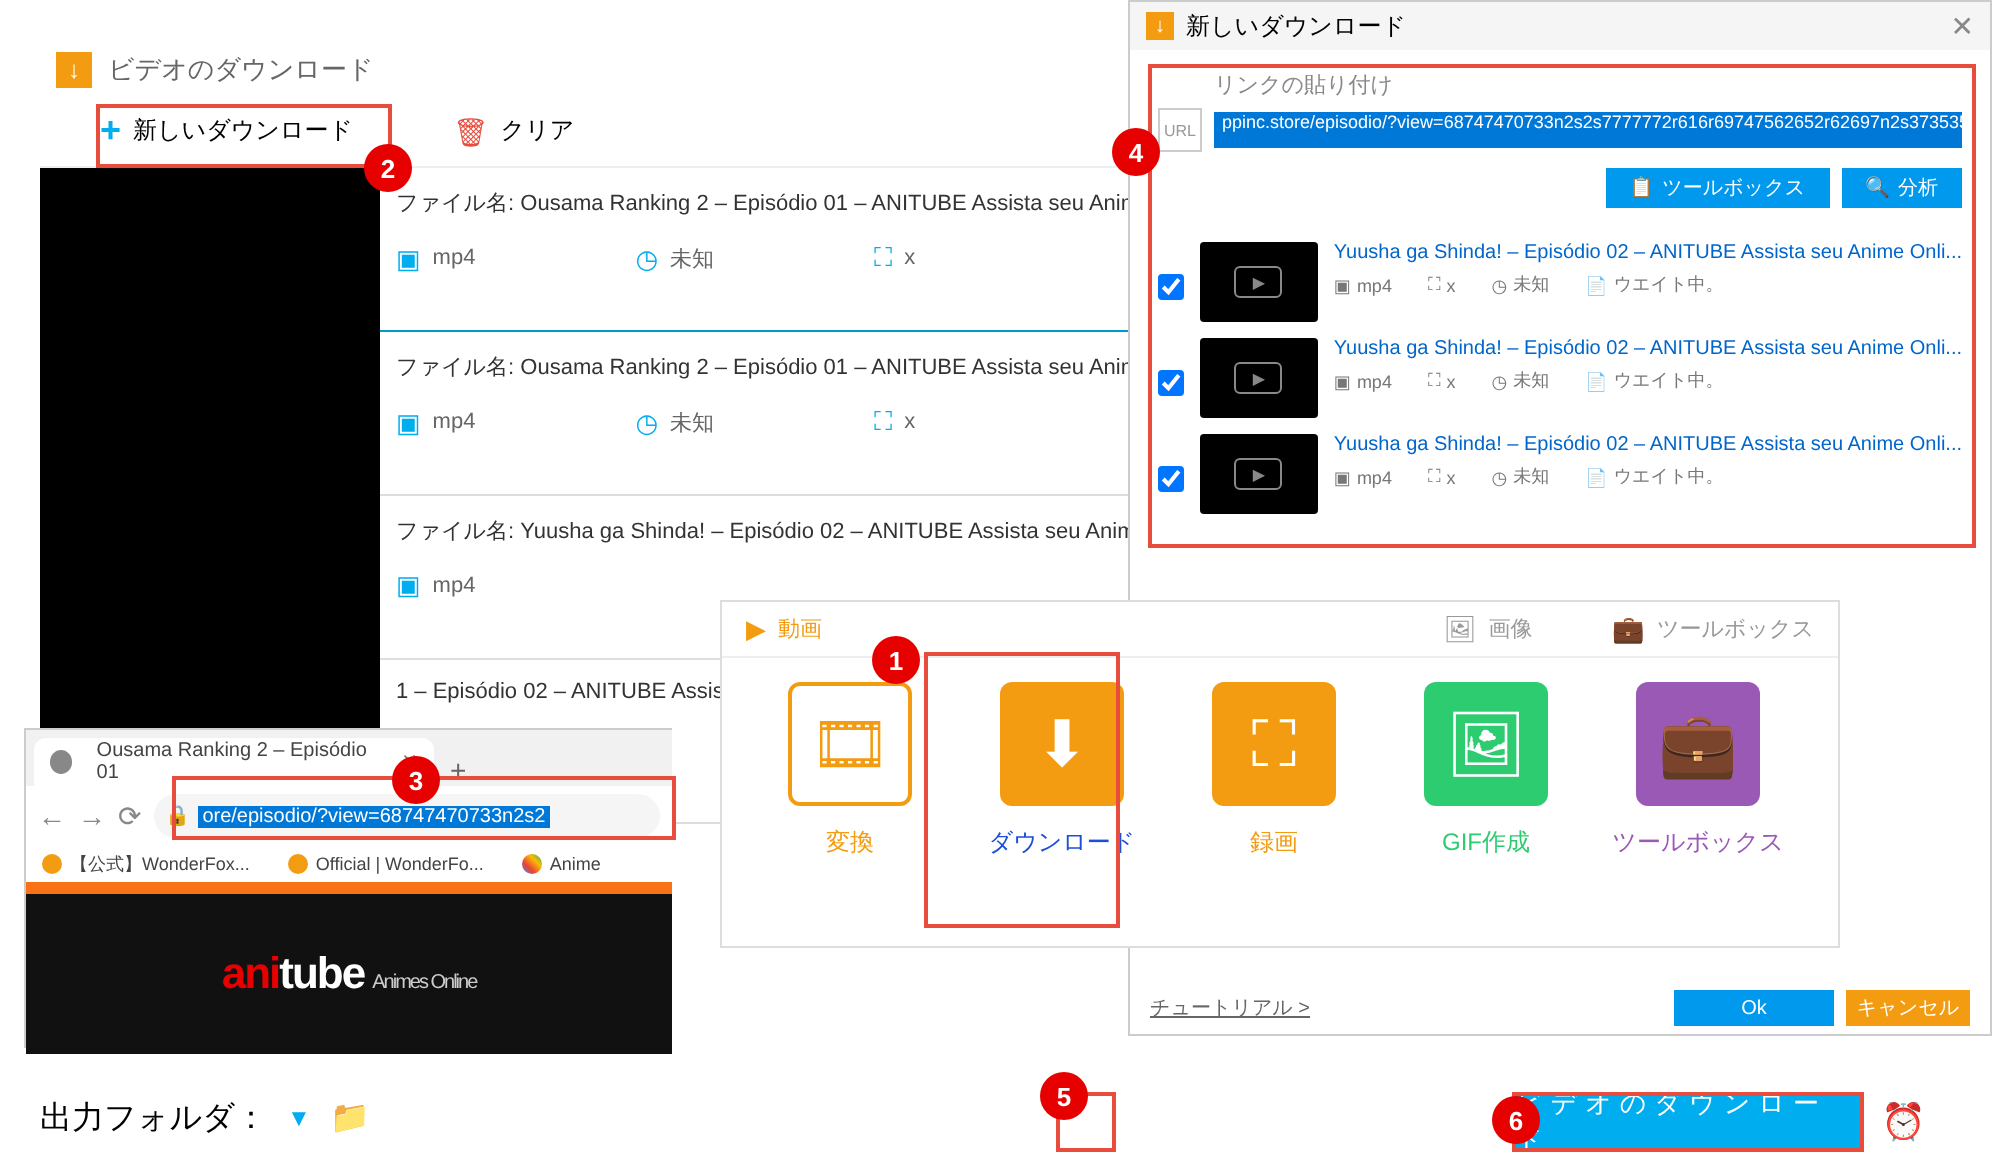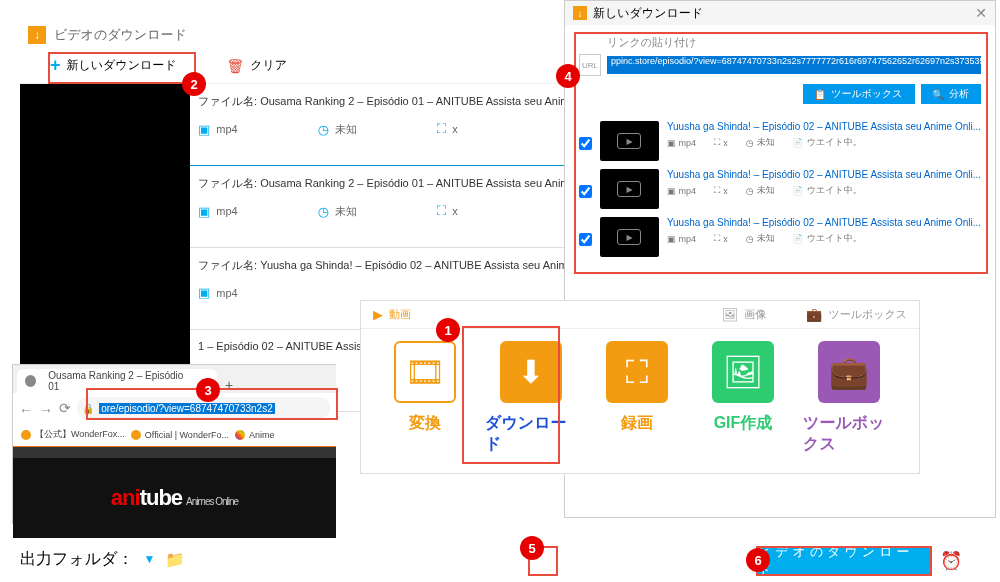--- a/index.html
+++ b/index.html
@@ -69,39 +69,39 @@
 
 .tool-panel { position: absolute; top: 300px; left: 360px; width: 560px; height: 174px; background: #fff; border: 1px solid #ddd; }
 .tool-tabs { height: 28px; display: flex; align-items: center; border-bottom: 1px solid #eee; padding: 0 12px; gap: 40px; }
 .tool-tab { display: flex; align-items: center; gap: 6px; font-size: 11px; color: #999; }
 .tool-tab.active { color: #f39c12; }
 .tool-tab-icon { font-size: 13px; }
 .tool-grid { display: flex; padding: 12px 18px; gap: 14px; }
 .tool-card { width: 92px; display: flex; flex-direction: column; align-items: center; gap: 10px; cursor: pointer; }
 .tool-icon-box { width: 62px; height: 62px; border-radius: 6px; display: flex; align-items: center; justify-content: center; color: #fff; font-size: 32px; }
 .tool-icon-box.outline { border: 2px solid; background: transparent; }
-.tool-label { font-size: 16px; font-weight: bold; }
+.tool-label { font-size: 12px; font-weight: normal; }
 .dl-card-highlight { position: absolute; top: 326px; left: 462px; width: 98px; height: 138px; border: 2px solid #e74c3c; }
 
 
 .browser { position: absolute; top: 364px; left: 12px; width: 324px; height: 160px; background: #333; border-top: 1px solid #ccc; border-left: 1px solid #ccc; }
 .browser-tabs { height: 28px; background: #f1f1f1; display: flex; align-items: flex-end; padding: 0 4px; }
 .browser-tab { height: 24px; background: #fff; border-radius: 6px 6px 0 0; padding: 0 8px; display: flex; align-items: center; gap: 12px; font-size: 10px; color: #444; max-width: 200px; }
 .browser-tab-icon { width: 12px; height: 12px; background: #888; border-radius: 50%; }
 .browser-tab-close { color: #888; }
 .browser-plus { padding: 0 8px; color: #666; font-size: 14px; }
 .browser-bar { height: 30px; background: #fff; display: flex; align-items: center; padding: 0 6px; gap: 6px; }
 .browser-nav { color: #888; font-size: 14px; }
 .browser-url { flex: 1; height: 22px; background: #f5f5f5; border-radius: 11px; display: flex; align-items: center; padding: 0 6px; font-size: 10px; overflow: hidden; }
 .url-lock { color: #666; margin-right: 4px; }
 .url-highlight-text { background: #0078d7; color: #fff; padding: 0 2px; white-space: nowrap; }
-.browser-bookmarks { height: 24px; background: #fff; display: flex; align-items: center; padding: 0 8px; gap: 6px; font-size: 9px; color: #444; border-bottom: 1px solid #f97316; }
+.browser-bookmarks { height: 24px; background: #fff; display: flex; align-items: center; padding: 0 8px; gap: 19px; font-size: 9px; color: #444; border-bottom: 6px solid #f97316; }
 .bookmark { display: flex; align-items: center; gap: 4px; }
 .bm-icon { width: 10px; height: 10px; border-radius: 50%; }
-.browser-content { height: 80px; background: #111; display: flex; align-items: center; justify-content: center; margin-top: 11px; }
+.browser-content { height: 80px; background: #111; display: flex; align-items: center; justify-content: center; }
 .anitube-logo { color: #fff; font-size: 22px; font-weight: bold; letter-spacing: -1px; }
 .anitube-logo .ani { color: #e60000; }
 .anitube-sub { color: #ccc; font-size: 10px; margin-left: 4px; font-weight: normal; }
 .url-box-highlight { position: absolute; top: 388px; left: 86px; width: 252px; height: 32px; border: 2px solid #e74c3c; }
 
 
 .badge { position: absolute; width: 24px; height: 24px; border-radius: 50%; background: #e60000; color: #fff; font-size: 13px; font-weight: bold; display: flex; align-items: center; justify-content: center; z-index: 100; }
 </style>
 </head>
 <body>
@@ -292,20 +292,25 @@
               </div>
             <div class="dialog-meta-item">
                 <span>📄</span>
                 <span>ウエイト中。</span>
               </div>
           </div>
         </div>
       </div>
     </div>
   </div>
+  <div class="dialog-footer">
+    <span class="tutorial-link">チュートリアル &gt;</span>
+    <button class="ok-btn">Ok</button>
+    <button class="cancel-btn">キャンセル</button>
+  </div>
 </div>
 
 <div class="tool-panel">
   <div class="tool-tabs">
     <div class="tool-tab active">
         <span class="tool-tab-icon">▶</span>
         <span>動画</span>
       </div>
     <div class="tool-tab" style="margin-left:auto">
         <span class="tool-tab-icon">🖼</span>

